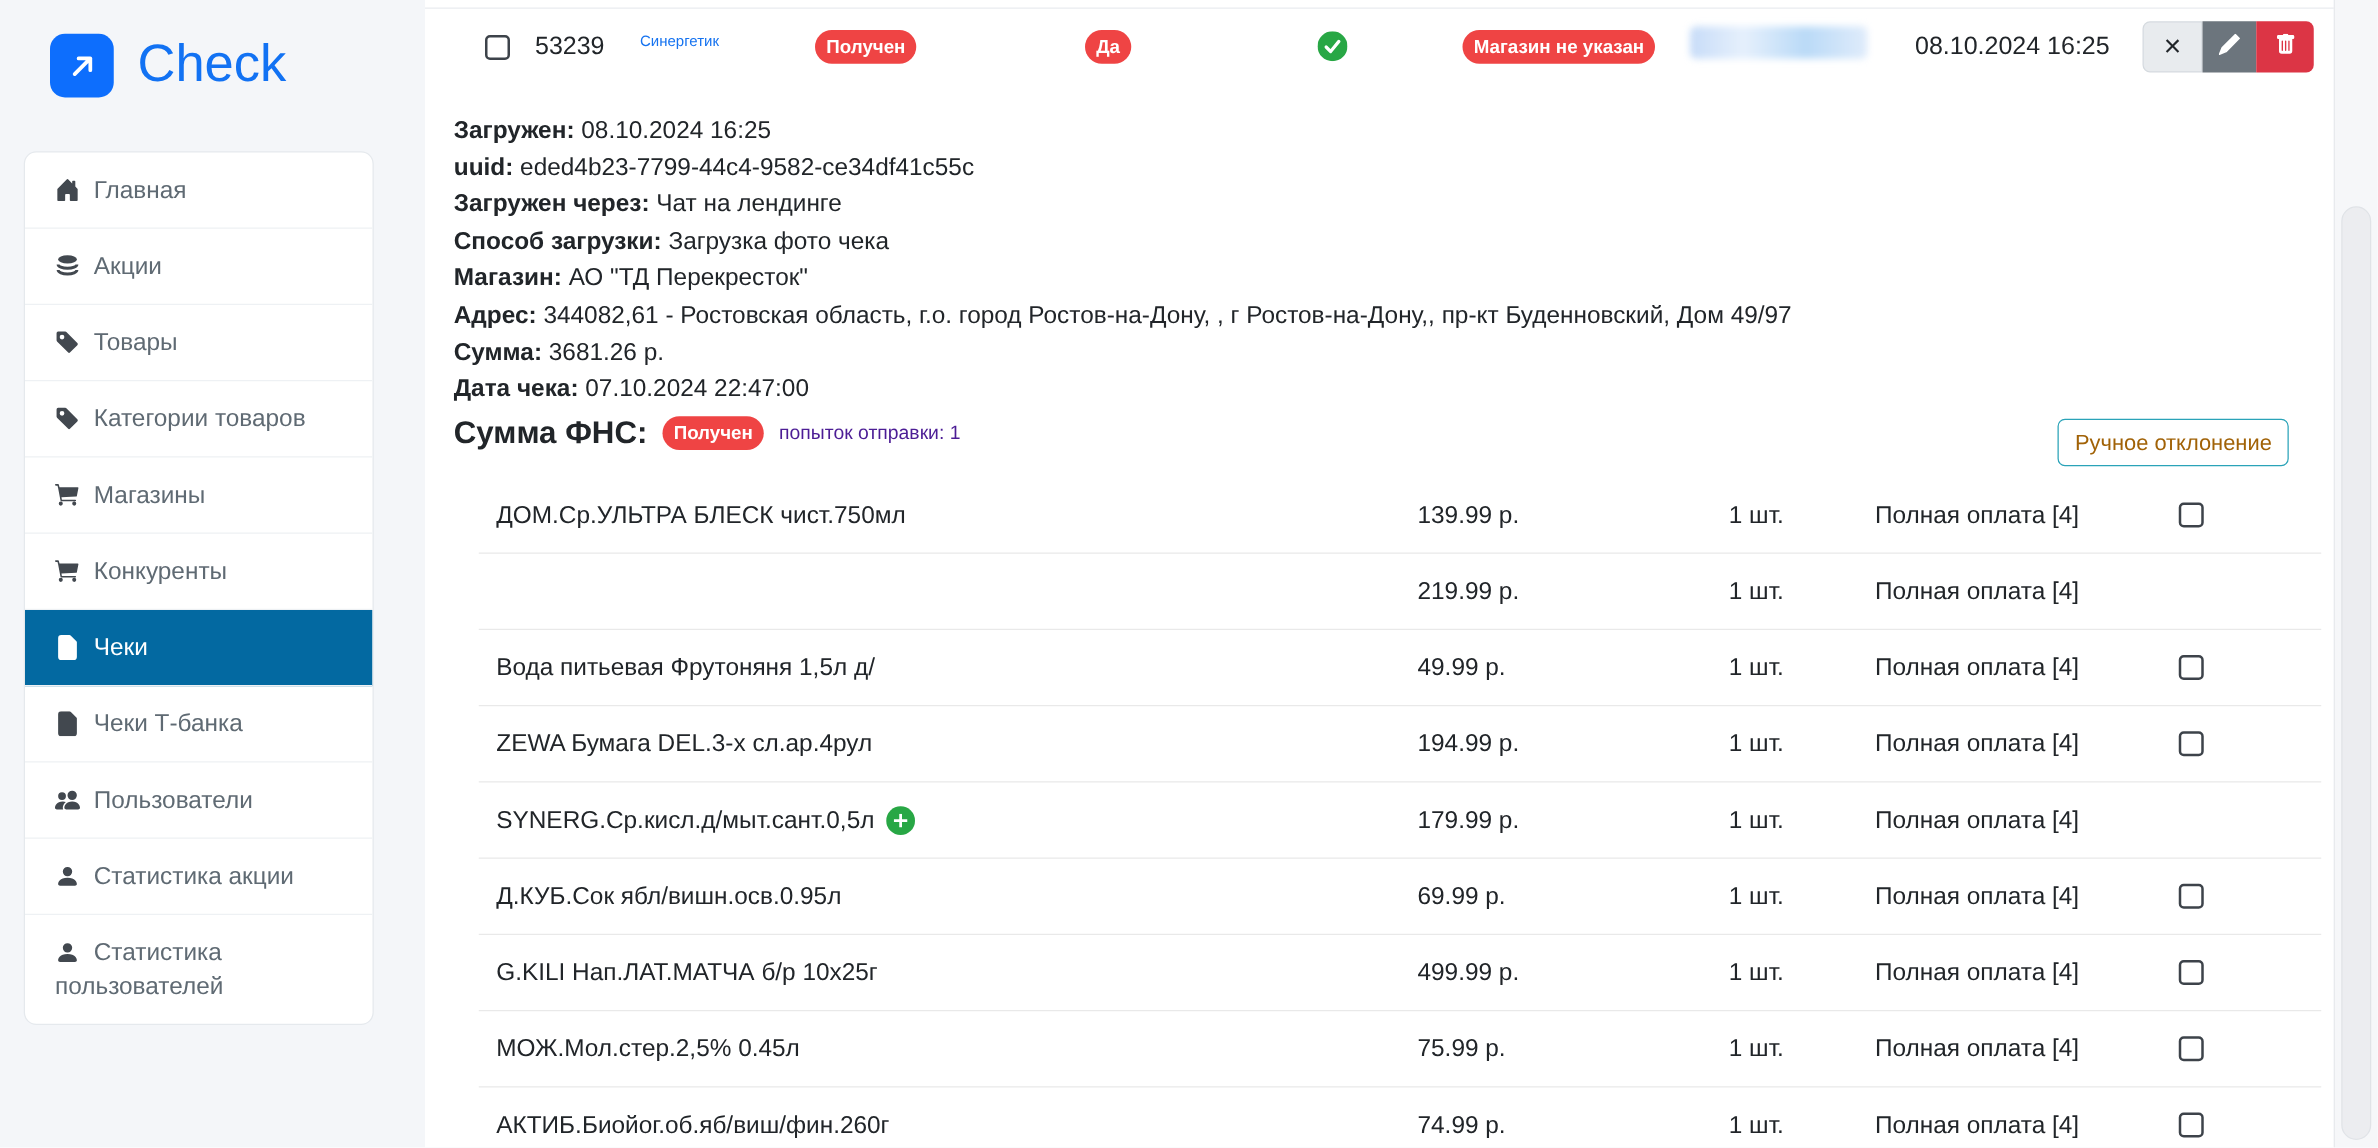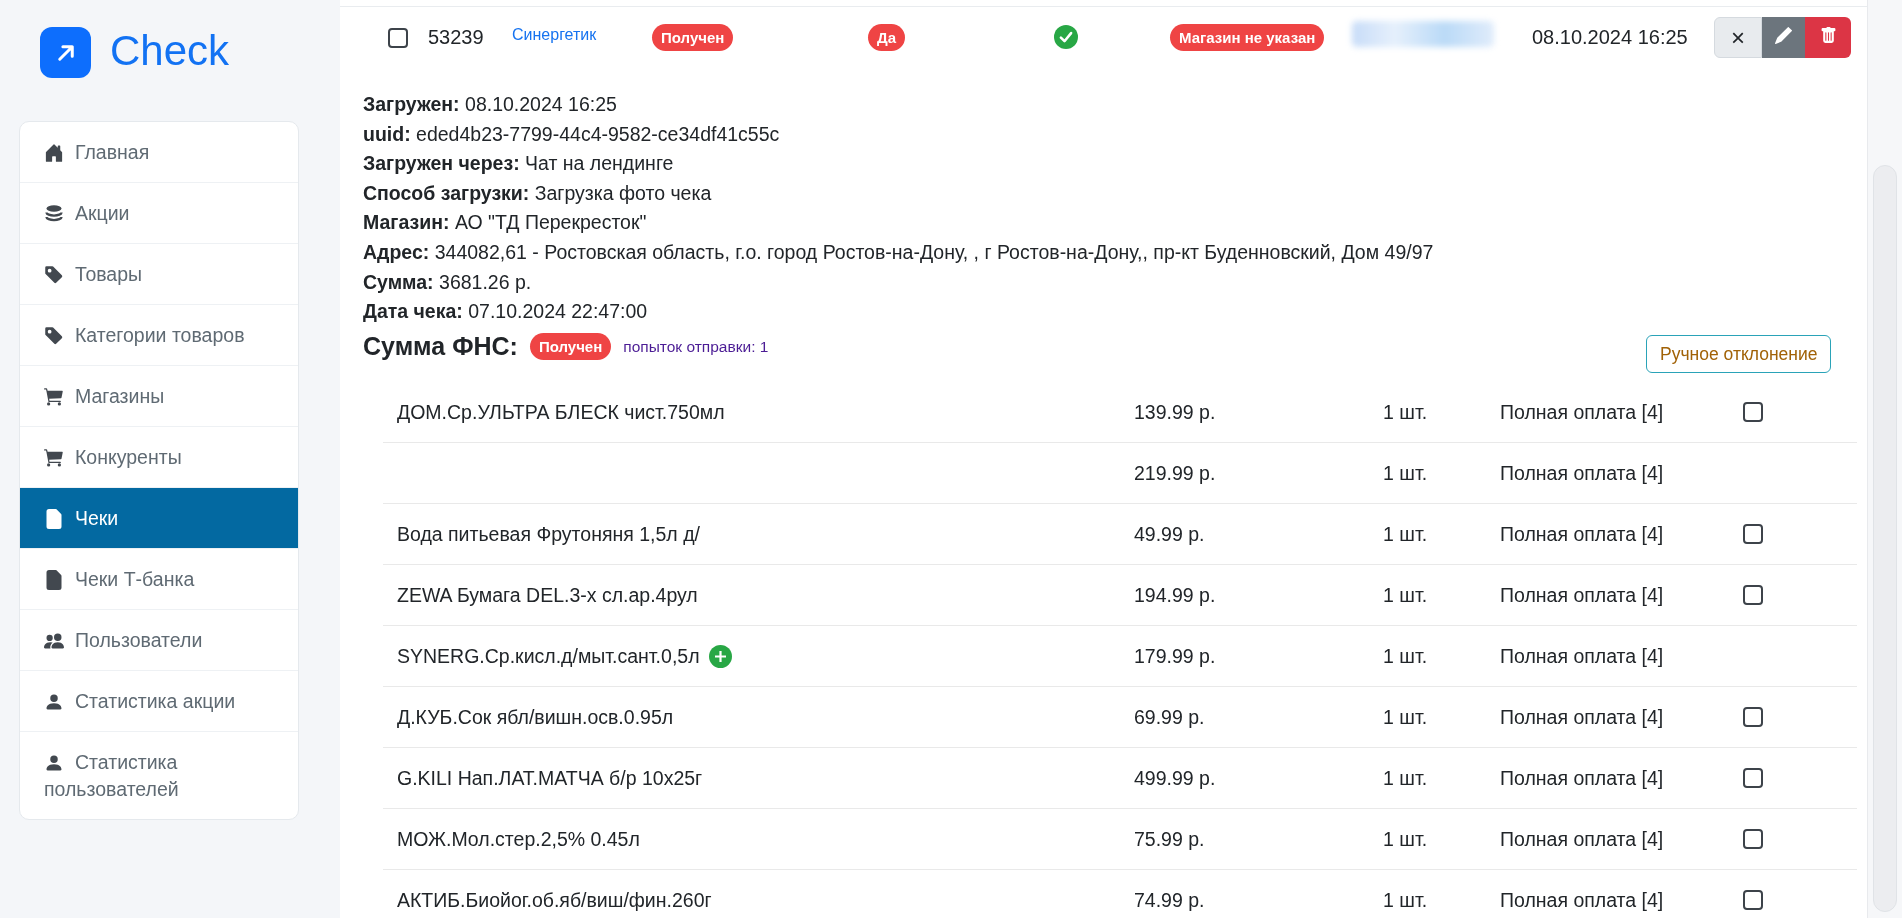--- a/index.html
+++ b/index.html
@@ -28,21 +28,21 @@
   .nav-item.active svg { color:#fff; }
 
   
   .content { position:absolute; left:340px; top:0; width:1528px; height:918px; background:#fff; }
   .topline { position:absolute; left:0; top:6px; width:100%; height:1px; background:#e9ecef; }
 
   .checkbox { width:20px; height:20px; border:2px solid #3d434a; border-radius:4px; background:#fff; box-sizing:border-box; cursor:pointer; }
 
   .hcheck  { position:absolute; left:48px;  top:28px; }
   .hid     { position:absolute; left:88px;  top:26px; font-size:20px; }
-  .hbrand  { position:absolute; left:172px; top:26px; font-size:16px; color:#1673f0; cursor:pointer; }
+  .hbrand  { position:absolute; left:172px; top:26px; font-size:12px; color:#1673f0; cursor:pointer; }
   .badge   { display:inline-flex; align-items:center; height:27px; padding:0 9px; border-radius:14px;
              background:#ef4444; color:#fff; font-size:15px; font-weight:bold; white-space:nowrap; }
   .hbadge1 { position:absolute; left:312px; top:24px; }
   .hbadge2 { position:absolute; left:528px; top:24px; }
   .hcheckcircle { position:absolute; left:714px; top:25px; width:24px; height:24px; }
   .hbadge3 { position:absolute; left:830px; top:24px; }
   .blur-name { position:absolute; left:1012px; top:21px; width:142px; height:26px; border-radius:5px;
                background:linear-gradient(90deg,#c7dcf8,#e6f0fc 30%,#badaf7 65%,#e0ecfb); filter:blur(3px); }
   .hdate   { position:absolute; left:1192px; top:26px; font-size:20px; }
   .actions { position:absolute; left:1374px; top:17px; display:flex; height:41px; }

